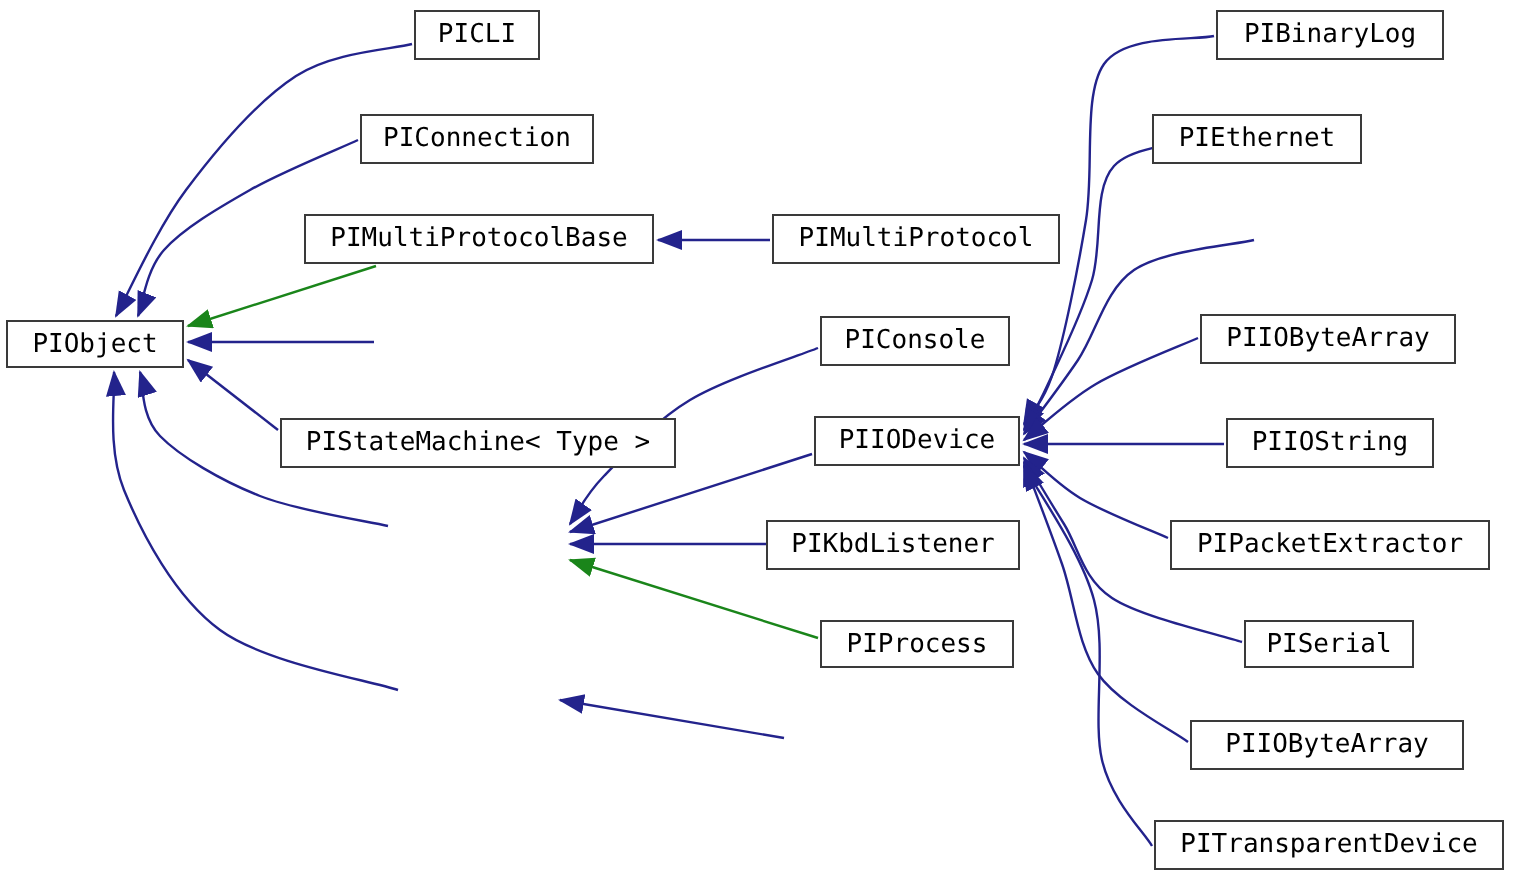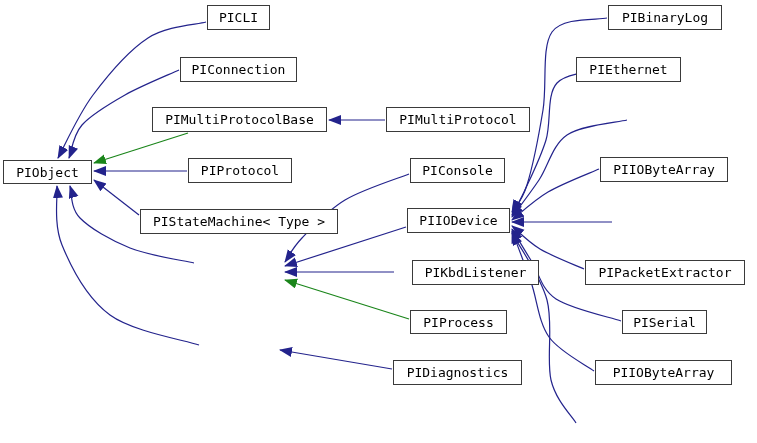--- a/index.html
+++ b/index.html
@@ -52,27 +52,27 @@
       <path d="M584,269 C576.7,265.7 552.0,256.2 540,249 C528.0,241.8 516.7,229.8 512,226" fill="none" stroke="#23238c" stroke-width="1.2" marker-end="url(#arrow-public)"></path>
       <path d="M621,321 C610.2,317.3 570.8,308.8 556,299 C541.2,289.2 539.3,273.7 532,262 C524.7,250.3 515.3,234.5 512,229" fill="none" stroke="#23238c" stroke-width="1.2" marker-end="url(#arrow-public)"></path>
       <path d="M594,371 C586.5,365.3 559.5,351.8 549,337 C538.5,322.2 537.2,299.7 531,282 C524.8,264.3 515.2,239.5 512,231" fill="none" stroke="#23238c" stroke-width="1.2" marker-end="url(#arrow-public)"></path>
       <path d="M576,423 C571.8,415.8 555.8,400.5 551,380 C546.2,359.5 553.5,324.5 547,300 C540.5,275.5 517.8,244.2 512,233" fill="none" stroke="#23238c" stroke-width="1.2" marker-end="url(#arrow-public)"></path>
     </svg>
 
 <div class="node" style="left: 207px; top: 5px; width: 63px; height: 25px;">PICLI</div>
     <div class="node" style="left: 180px; top: 57px; width: 117px; height: 25px;">PIConnection</div>
     <div class="node" style="left: 152px; top: 107px; width: 175px; height: 25px;">PIMultiProtocolBase</div>
     <div class="node" style="left: 3px; top: 160px; width: 89px; height: 24px;">PIObject</div>
-    <div class="node" style="left: 188px; top: 158px; width: 104px; height: 25px;">PIProtocol</div>
     <div class="node" style="left: 140px; top: 209px; width: 198px; height: 25px;">PIStateMachine&lt; Type &gt;</div>
     <div class="node" style="left: 386px; top: 107px; width: 144px; height: 25px;">PIMultiProtocol</div>
     <div class="node" style="left: 410px; top: 158px; width: 95px; height: 25px;">PIConsole</div>
     <div class="node" style="left: 407px; top: 208px; width: 103px; height: 25px;">PIIODevice</div>
-    <div class="node" style="left: 412px; top: 260px; width: 127px; height: 25px;">PIKbdListener</div>
+    <div class="node" style="left: 383px; top: 260px; width: 127px; height: 25px;">PIKbdListener</div>
     <div class="node" style="left: 410px; top: 310px; width: 97px; height: 24px;">PIProcess</div>
-    <div class="node" style="left: 393px; top: 360px; width: 129px; height: 25px;">PIDiagnostics</div>
     <div class="node" style="left: 608px; top: 5px; width: 114px; height: 25px;">PIBinaryLog</div>
     <div class="node" style="left: 576px; top: 57px; width: 105px; height: 25px;">PIEthernet</div>
     <div class="node" style="left: 600px; top: 157px; width: 128px; height: 25px;">PIIOByteArray</div>
+    <div class="node" style="left: 613px; top: 209px; width: 104px; height: 25px;">PIIOString</div>
     <div class="node" style="left: 585px; top: 260px; width: 160px; height: 25px;">PIPacketExtractor</div>
     <div class="node" style="left: 622px; top: 310px; width: 85px; height: 24px;">PISerial</div>
     <div class="node" style="left: 595px; top: 360px; width: 137px; height: 25px;">PIIOByteArray</div>
+    <div class="node" style="left: 577px; top: 410px; width: 175px; height: 25px;">PITransparentDevice</div>
   </div>
 
 </body></html>

